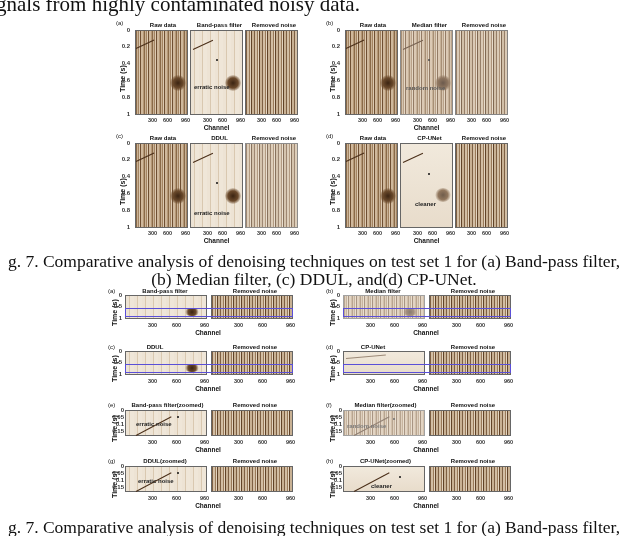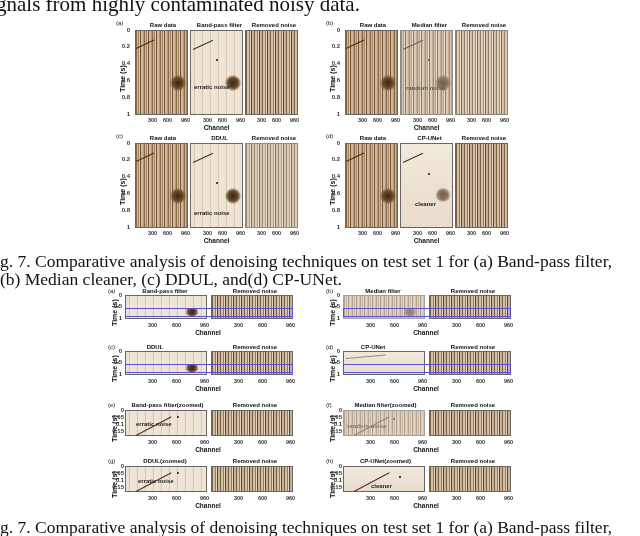--- a/index.html
+++ b/index.html
@@ -1,19 +1,19 @@
 <!DOCTYPE html>
 <html><head>
 <meta charset="utf-8">
 <style>
   html,body{margin:0;padding:0;background:#fff;}
   body{width:640px;height:536px;position:relative;overflow:hidden;font-family:"Liberation Sans",sans-serif;color:#111;}
   .serif{font-family:"Liberation Serif",serif;}
   .topline{position:absolute;left:-4px;top:-8px;font-size:21px;white-space:nowrap;}
-  .caption{position:absolute;left:0;width:628px;font-size:17.5px;text-align:left;white-space:nowrap;line-height:18px;}
+  .caption{position:absolute;left:0;width:628px;font-size:17.5px;text-align:center;white-space:nowrap;line-height:18px;}
   .fig{position:absolute;}
   .plabel{position:absolute;font-size:6px;}
   .ptitle{position:absolute;font-size:6px;font-weight:bold;text-align:center;white-space:nowrap;}
   .ytick{position:absolute;font-size:6px;text-align:right;width:14px;font-weight:bold;color:#333;}
   .xtick{position:absolute;font-size:5.5px;font-weight:bold;color:#333;}
   .ylabel{position:absolute;font-size:7px;font-weight:bold;transform:rotate(-90deg);transform-origin:left top;white-space:nowrap;}
   .xlabel{position:absolute;font-size:6.5px;font-weight:bold;text-align:center;}
   .seis{position:absolute;border:0.5px solid #666;box-sizing:border-box;}
   .raw{background:repeating-linear-gradient(90deg,#8a6a48 0 1px,#c9b296 1px 2px,#a48462 2px 3px,#dccab2 3px 4px,#6f4f32 4px 5px,#cfb89c 5px 7px,#b49776 7px 8px);}
   .noise{background:repeating-linear-gradient(90deg,#7e6043 0 1px,#d2bea4 1px 3px,#9a7a59 3px 4px,#e2d4c0 4px 5px,#614328 5px 6px,#c8b194 6px 8px);}
@@ -164,21 +164,21 @@
   <div class="xtick" style="left:87px;top:97px;">300</div>
   <div class="xtick" style="left:102px;top:97px;">600</div>
   <div class="xtick" style="left:120px;top:97px;">960</div>
   <div class="xtick" style="left:141px;top:97px;">300</div>
   <div class="xtick" style="left:156px;top:97px;">600</div>
   <div class="xtick" style="left:174px;top:97px;">960</div>
   <div class="xlabel" style="left:74px;top:104px;width:53px;">Channel</div>
 </div>
 
 <div class="caption serif" style="top:252px;">g. 7. Comparative analysis of denoising techniques on test set 1 for (a) Band-pass filter,</div>
-<div class="caption serif" style="top:270px;">(b) Median cleaner, (c) DDUL, and(d) CP-UNet.</div>
+<div class="caption serif" style="top:270px;">(b) Median filter, (c) DDUL, and(d) CP-UNet.</div>
 
 <div class="fig" style="left:108px;top:288px;width:200px;height:48px;">
   <div class="plabel" style="left:0;top:0;">(a)</div>
   <div class="ptitle" style="left:22px;top:0;width:70px;">Band-pass filter</div>
   <div class="ptitle" style="left:112px;top:0;width:70px;">Removed noise</div>
   <div class="ylabel" style="left:3px;top:38px;">Time (s)</div>
   <div class="ytick" style="left:0;top:4px;">0</div>
   <div class="ytick" style="left:0;top:15px;">0.5</div>
   <div class="ytick" style="left:0;top:27px;">1</div>
   <div class="seis clean2" style="left:17px;top:7px;width:82px;height:24px;">

